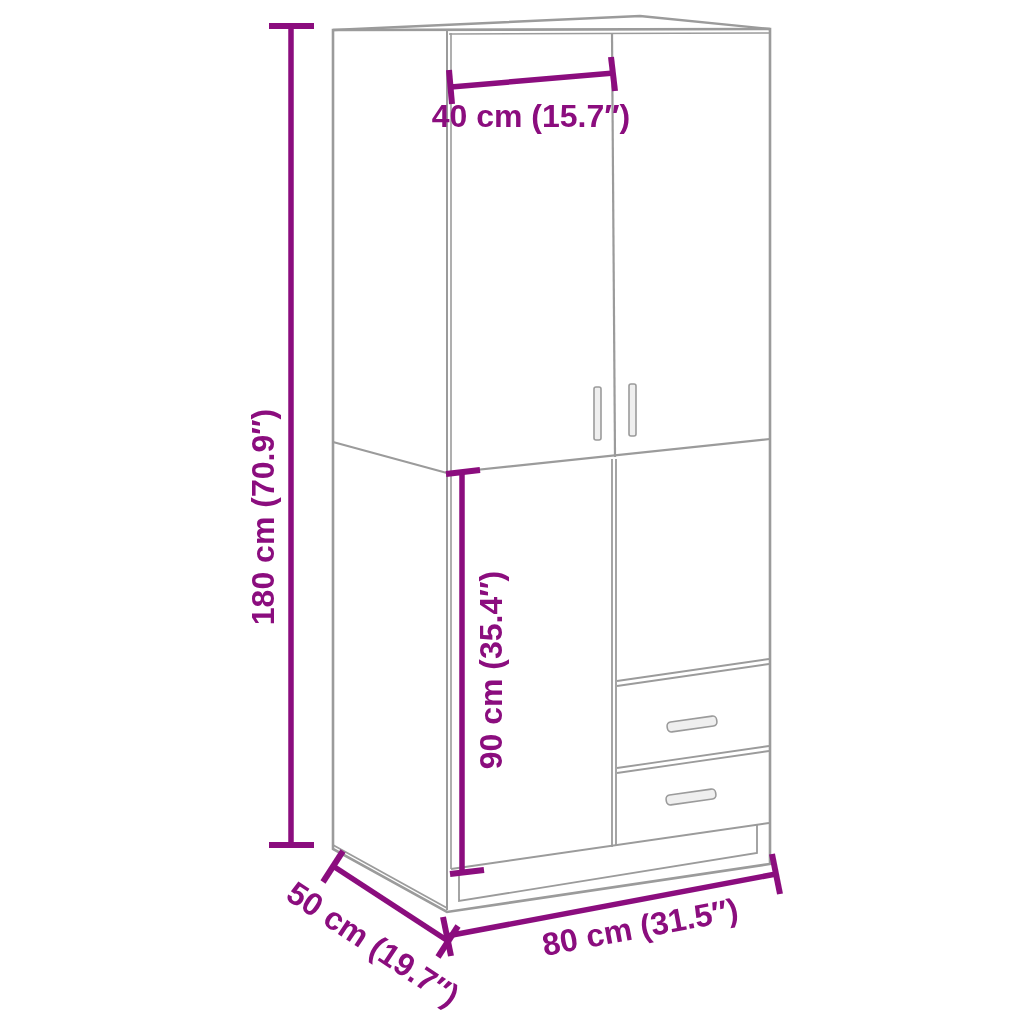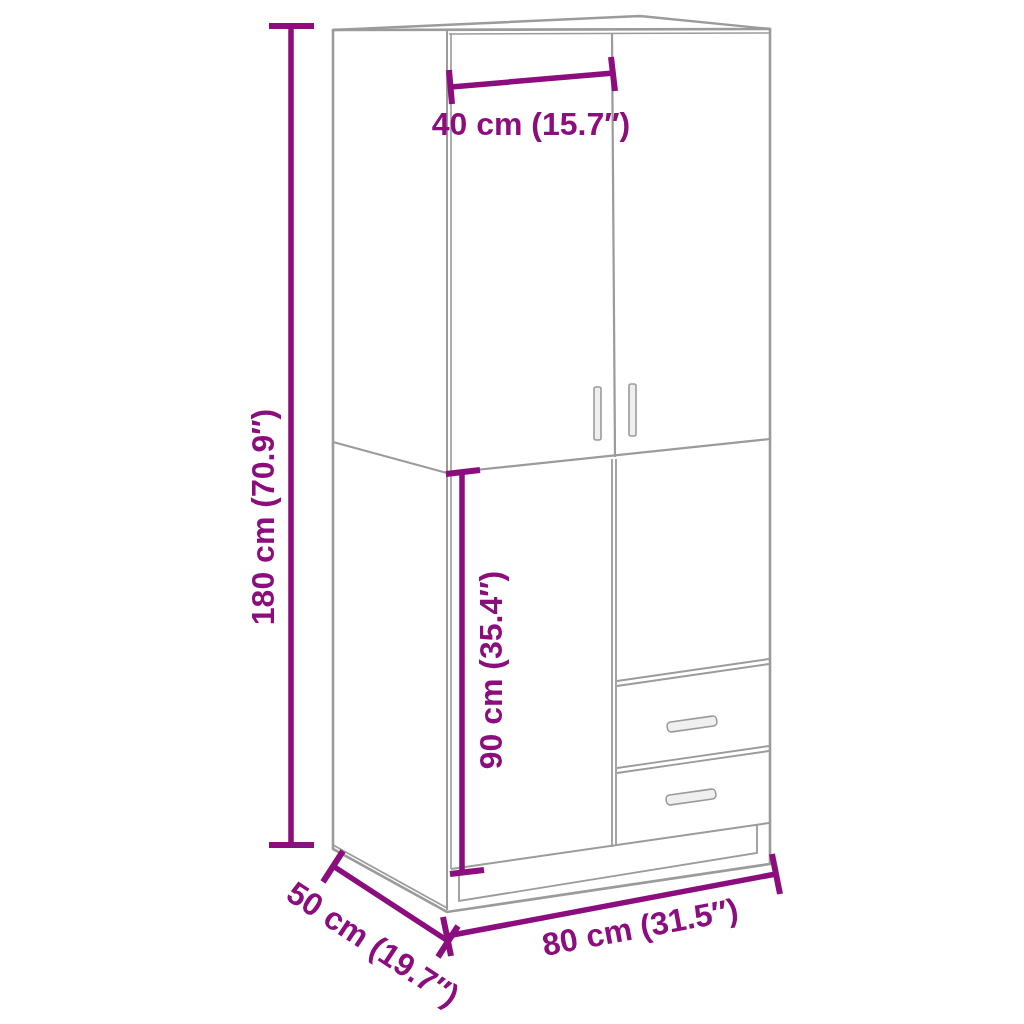--- a/index.html
+++ b/index.html
@@ -20,21 +20,21 @@
   .dim-label{
     position:absolute;
     color:var(--accent);
     font-weight:700;
     font-size:32px;
     white-space:nowrap;
     line-height:1;
     transform-origin:center center;
   }
   .lbl-height  {left:263px; top:517px; transform:translate(-50%,-50%) rotate(-90deg);}
-  .lbl-door    {left:531px; top:124px; transform:translate(-50%,-50%);}
+  .lbl-door    {left:531px; top:116px; transform:translate(-50%,-50%);}
   .lbl-lower   {left:491px; top:670px; transform:translate(-50%,-50%) rotate(-90deg);}
   .lbl-width   {left:640px; top:927px; transform:translate(-50%,-50%) rotate(-10.5deg);}
   .lbl-depth   {left:373px; top:944px; transform:translate(-50%,-50%) rotate(33.5deg);}
 
   .gray-line{stroke:var(--outline);fill:none;}
   .purple-line{stroke:var(--accent);fill:none;}
   .handle{fill:#efefef;stroke:var(--outline);stroke-width:1.6;}
 </style>
 </head>
 <body>

